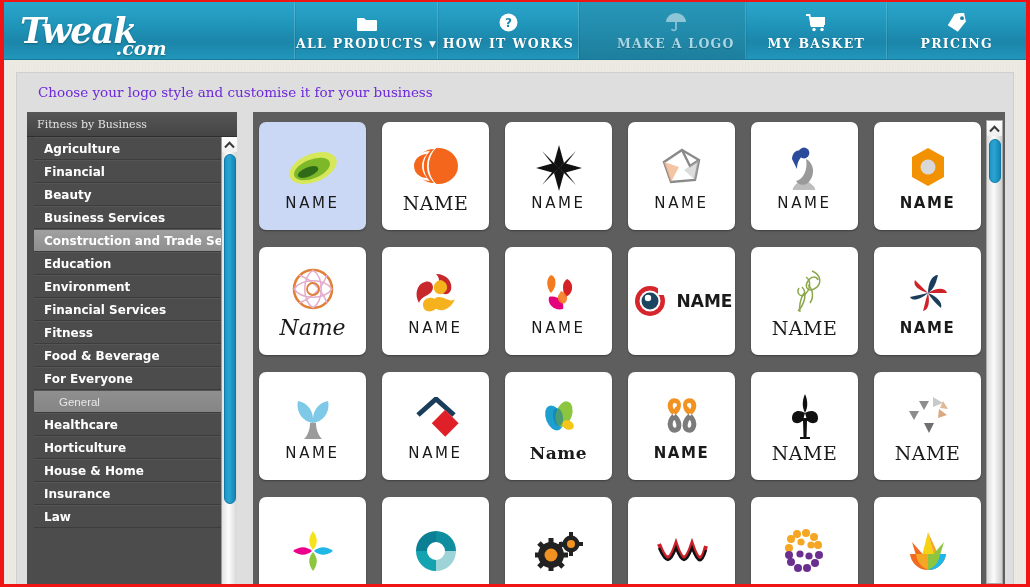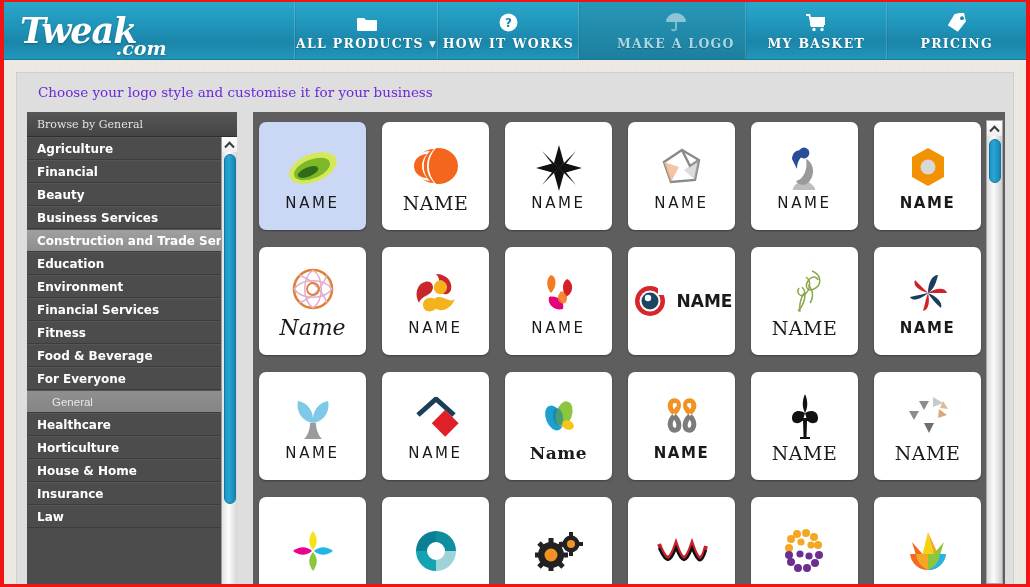--- a/index.html
+++ b/index.html
@@ -151,20 +151,21 @@
     color: #e4e4e4;
     font-family: "DejaVu Serif", serif;
     font-size: 11px;
     border-bottom: 1px solid #2e2e2e;
   }
   #sidebar-list {
     flex: 1;
     position: relative;
     overflow: hidden;
     background: #4c4c4c;
+    padding-left: 7px;
   }
   .cat-item {
     height: 23px;
     line-height: 23px;
     padding-left: 10px;
     color: #ffffff;
     font-family: "DejaVu Sans", sans-serif;
     font-weight: bold;
     font-size: 12px;
     border-bottom: 1px solid #3c3c3c;
@@ -364,21 +365,21 @@
   </div>
 
   <div id="page">
     <div id="panel">
 
       <div id="panel-title">Choose your logo style and customise it for your business</div>
 
       <div id="workspace">
 
         <div id="sidebar">
-          <div id="sidebar-header">Browse by General</div>
+          <div id="sidebar-header">Fitness by Business</div>
           <div id="sidebar-list">
               <div class="cat-item">Agriculture</div>
               <div class="cat-item">Financial</div>
               <div class="cat-item">Beauty</div>
               <div class="cat-item">Business Services</div>
               <div class="cat-item selected">Construction and Trade Services</div>
               <div class="cat-item">Education</div>
               <div class="cat-item">Environment</div>
               <div class="cat-item">Financial Services</div>
               <div class="cat-item">Fitness</div>

